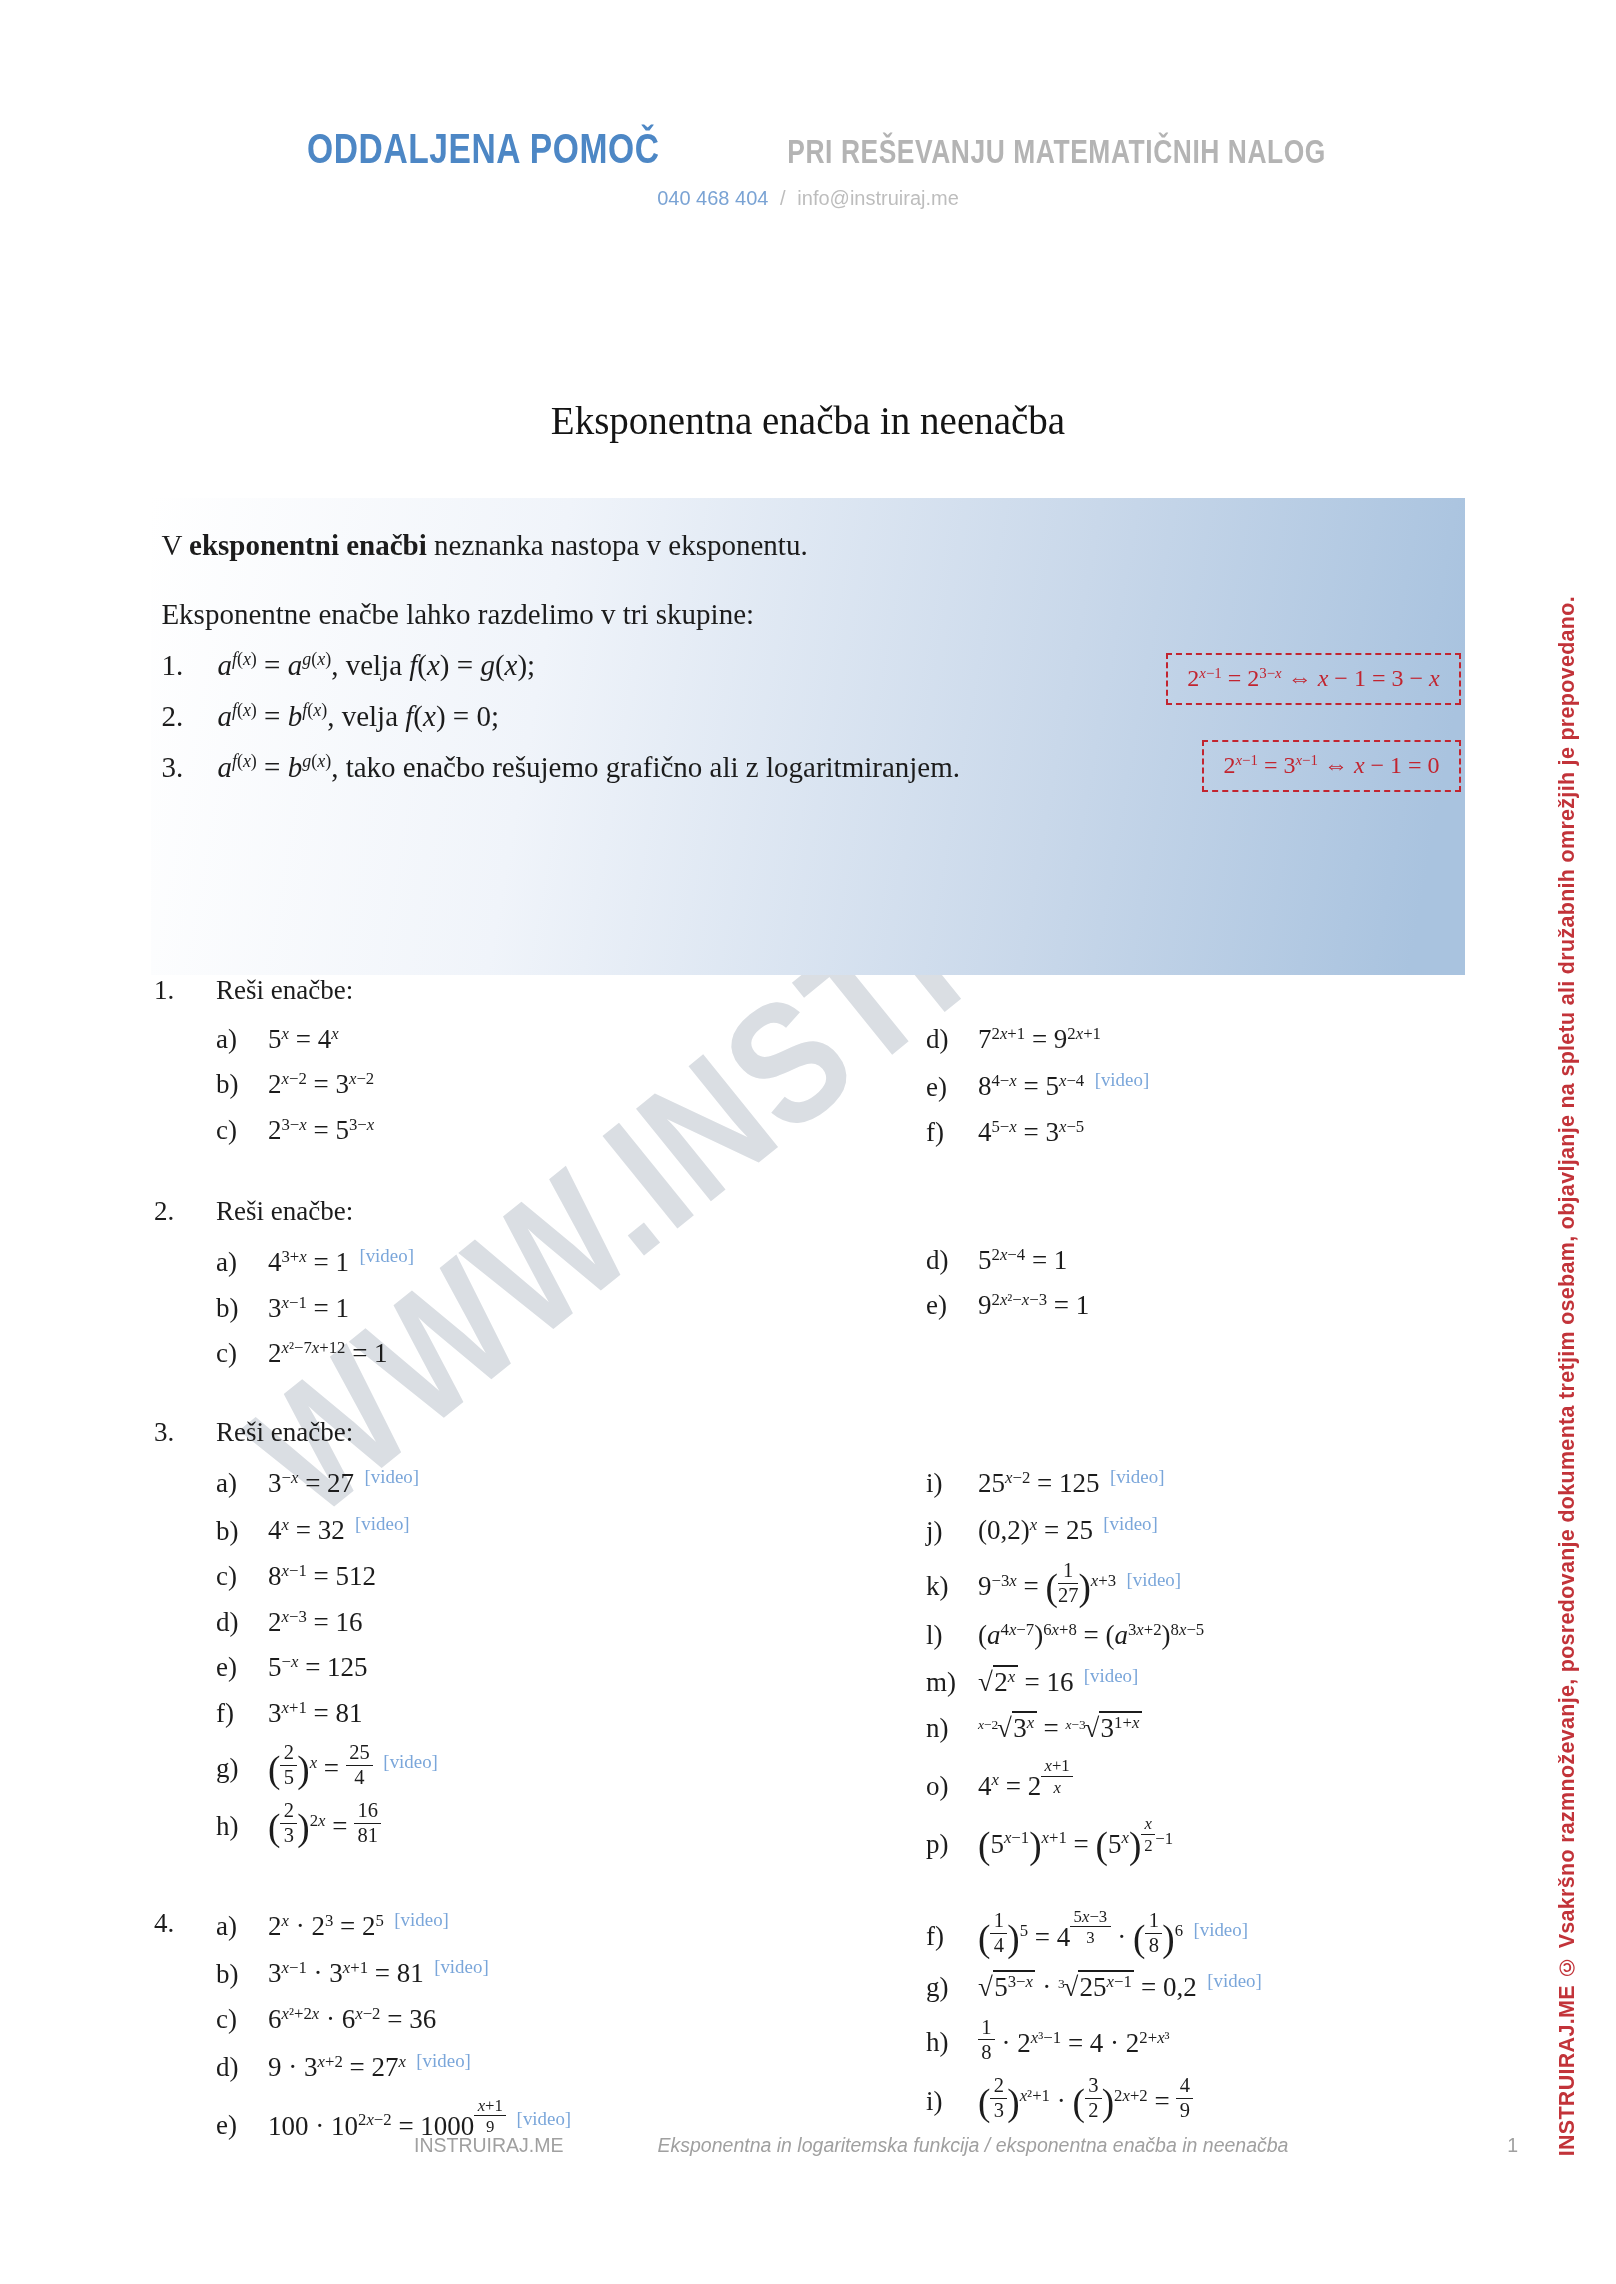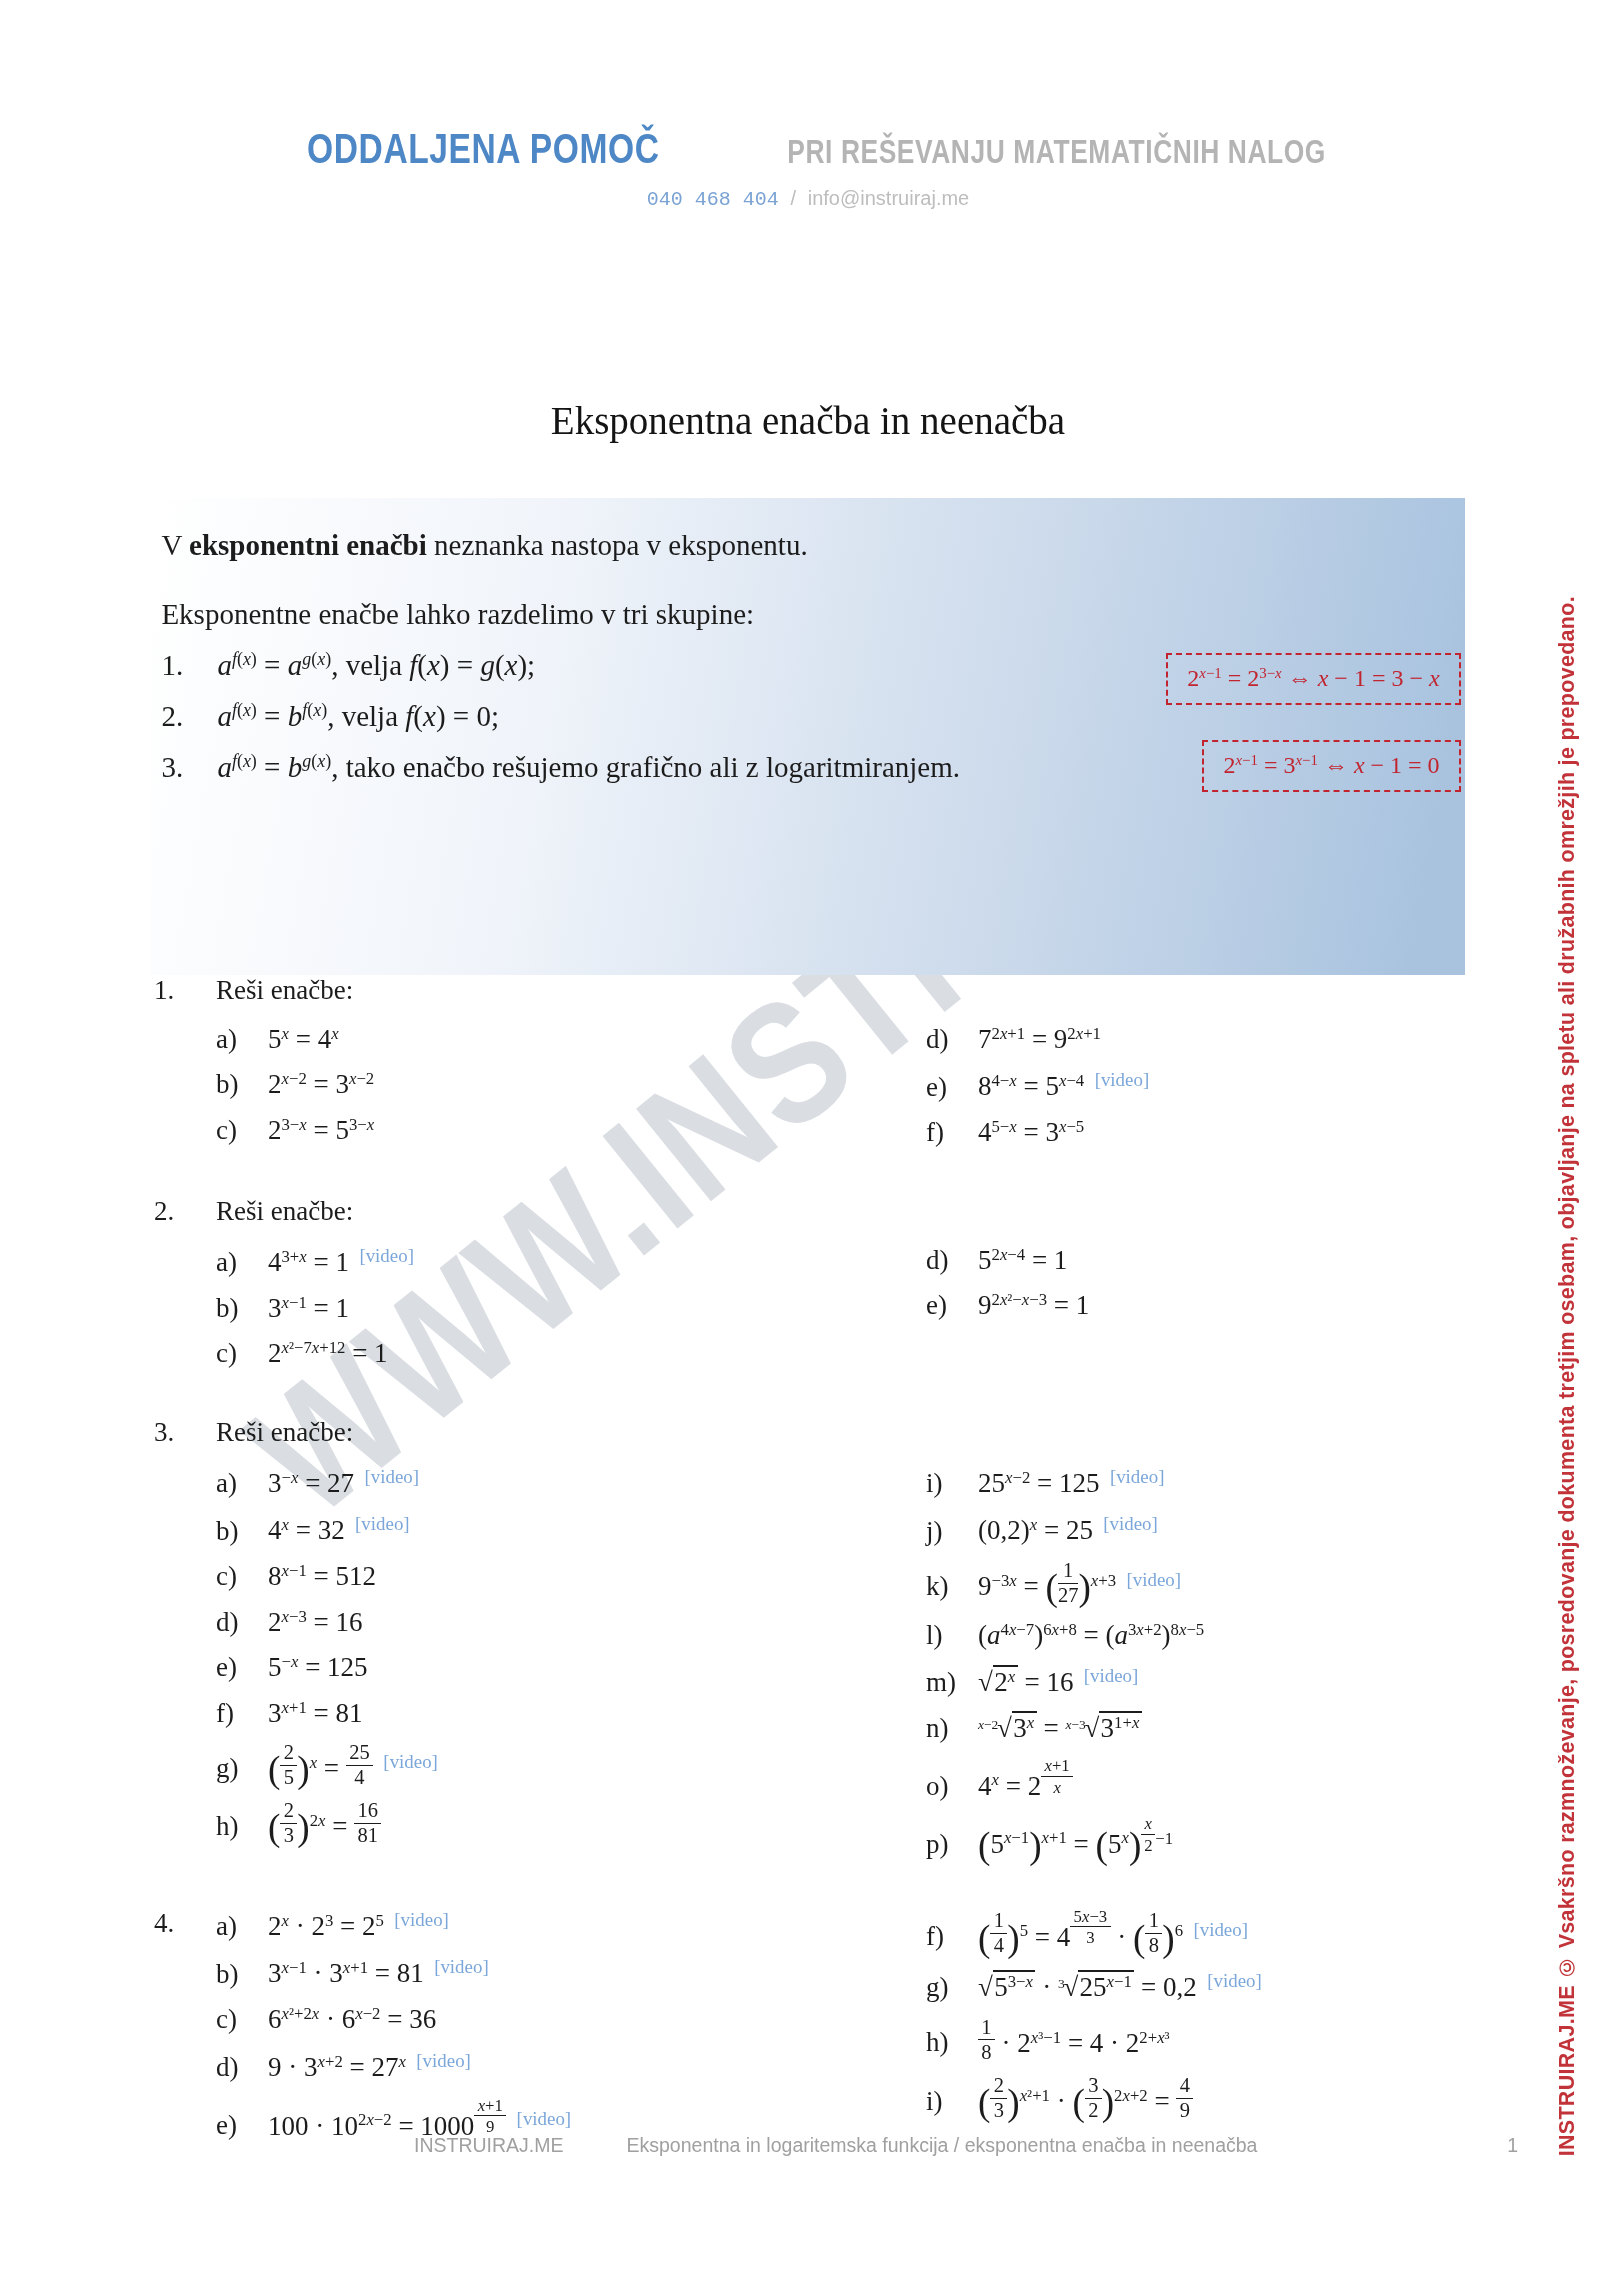--- a/index.html
+++ b/index.html
@@ -9,21 +9,21 @@
   
   .header{position:absolute;top:125px;left:0;width:100%;text-align:center;
           font-family:"Liberation Sans","DejaVu Sans",sans-serif;}
   .brandline{display:flex;justify-content:center;align-items:baseline;gap:17px;white-space:nowrap;margin-left:40px;}
   .brand{color:#4d87c5;font-weight:bold;font-size:42px;display:inline-block;
          transform:scaleX(.8);transform-origin:center;letter-spacing:0.7px;}
   .tagline{color:#b4b4b4;font-weight:bold;font-size:33px;display:inline-block;
            transform:scaleX(.8);transform-origin:center;letter-spacing:0.7px;}
   .contactline{margin-top:14.3px;font-size:20px;color:#bdbdbd;display:flex;
                justify-content:center;gap:11.7px;align-items:baseline;}
-  .phone{color:#7aa3d4;font-family:Liberation Mono, monospace;}
+  .phone{color:#7aa3d4;}
 
   
   .title{position:absolute;top:285px;left:0;width:100%;text-align:center;font-size:69px;color:#141414;}
   .subtitle{position:absolute;top:398px;left:0;width:100%;text-align:center;font-size:39px;color:#141414;}
 
   
   .watermark{position:absolute;left:339px;top:1354px;z-index:0;white-space:nowrap;
              font-family:"Liberation Sans","DejaVu Sans",sans-serif;font-weight:bold;
              font-size:173px;color:#dadee3;letter-spacing:2.6px;
              transform:rotate(-39deg) scaleX(.85);transform-origin:0 100%;}
@@ -65,21 +65,21 @@
 
   
   .sidenote{position:absolute;right:36px;bottom:128px;z-index:4;
             writing-mode:vertical-rl;transform:rotate(180deg);
             font-family:"Liberation Sans","DejaVu Sans",sans-serif;font-weight:bold;
             font-size:21.5px;color:#c23339;letter-spacing:0.3px;white-space:nowrap;}
 
   
   .footer{position:absolute;left:414px;right:98px;top:2134px;z-index:3;display:flex;align-items:baseline;
           font-family:"Liberation Sans","DejaVu Sans",sans-serif;font-size:19.5px;color:#a0a0a0;}
-  .fdoc{margin-left:63px;}
+  .fdoc{margin-left:94px;font-style:italic;}
   .fpage{margin-left:auto;}
 </style>
 </head>
 <body>
 
 <div class="page">
 
   <div class="watermark">WWW.INSTRUIRAJ</div>
 
   <div class="header">

